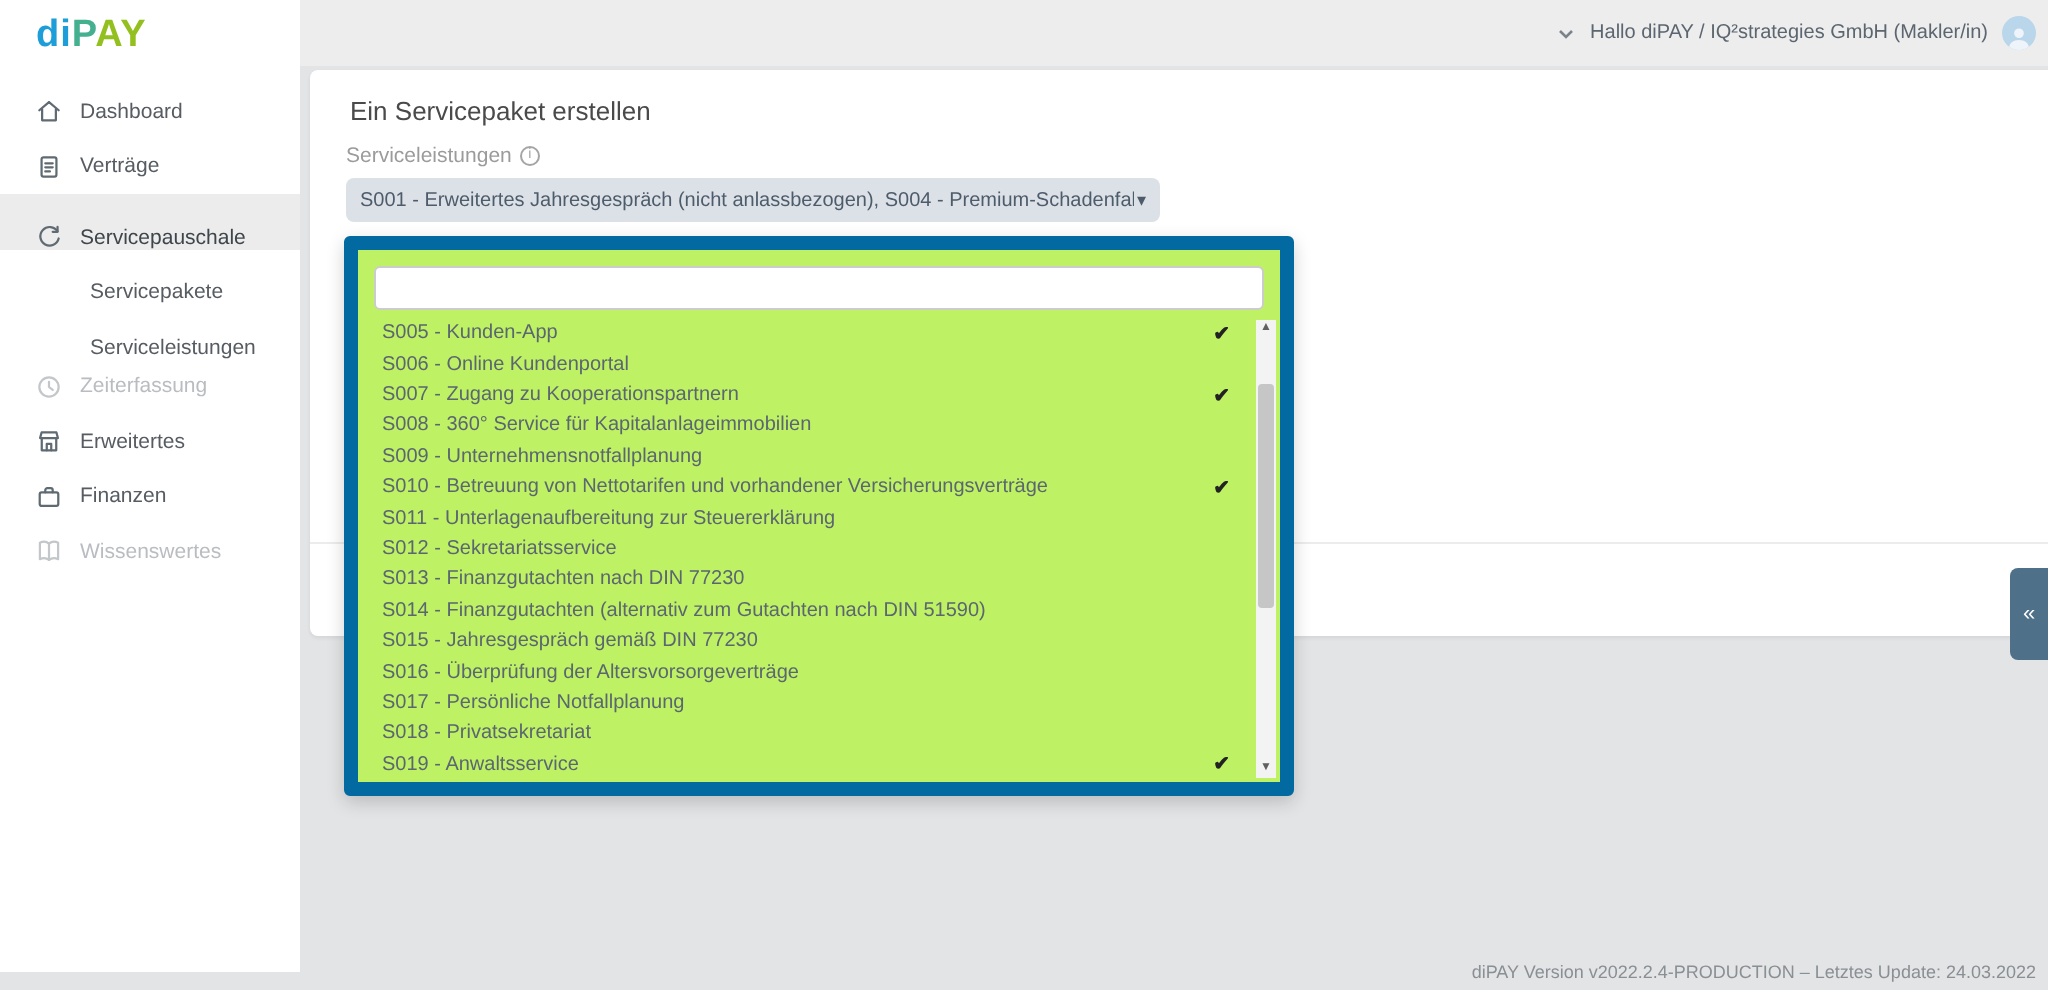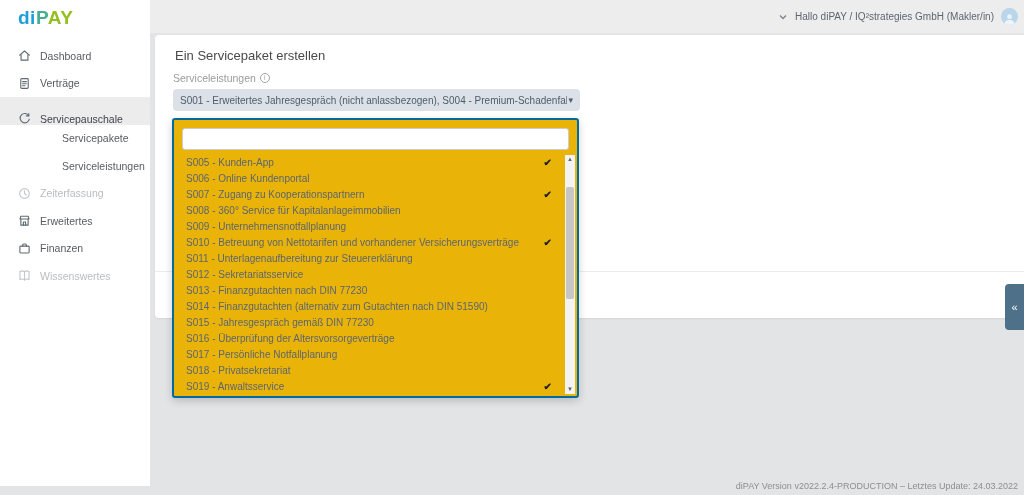--- a/index.html
+++ b/index.html
@@ -37,21 +37,21 @@
   .logo .l-di { color:#1d9ed9; }
   .logo .l-p  { color:#45b08f; }
   .logo .l-ay { color:#93c01f; }
   .nav { position:absolute; left:0; top:42px; right:0; }
   .nav-item {
     height:27.5px; display:flex; align-items:center; gap:9px;
     padding-left:18px; font-size:10.5px; color:#565c62; cursor:pointer;
   }
   .nav-item svg { flex:0 0 auto; stroke:#5f6a72; }
   .nav-item.active { background:#ececec; color:#3e454b;align-items:flex-end; }
-  .nav-item.sub { padding-left:62px; }
+  .nav-item.sub { padding-left:45px;align-items:flex-end; }
   .nav-item.disabled { color:#b9bdc1; }
   .nav-item.disabled svg { stroke:#c3c7ca; }
 
   
   .card {
     position:absolute; left:155px; top:35px; width:1004px; height:283px;
     background:#ffffff; border-radius:4px;
     box-shadow:0 1px 2px rgba(0,0,0,.07);
     z-index:1;
   }
@@ -76,22 +76,22 @@
   .divider { position:absolute; left:0; right:0; top:236px; border-top:1px solid #ececec; }
   .create-btn {
     position:absolute; right:5px; top:252px; height:22px;
     background:#a16207; border:none; border-radius:3px; cursor:pointer;
     color:#fff; font-size:10px; font-family:"Liberation Sans",sans-serif;
     display:flex; align-items:center; gap:5px; padding:0 10px;
   }
 
   
   .panel {
-    position:absolute; left:172px; top:118px; width:407px; height:280px;
-    background:#eab308; border:2px solid #0369a1; border-radius:3px;
+    position:absolute; left:172px; top:118px; width:475px; height:280px;
+    background:#bef264; border:7px solid #0369a1; border-radius:3px;
     box-shadow:0 3px 9px rgba(0,0,0,.18); z-index:10;
   }
   .search {
     display:block; margin:8px 8px 3px 8px; width:calc(100% - 16px); height:22px;
     border:1px solid #cccccc; border-radius:3px; outline:none;
     font-size:10px; padding:0 6px; font-family:"Liberation Sans",sans-serif;
   }
   .options {
     position:absolute; left:0; top:34px; right:13px; bottom:1px;
     display:flex; flex-direction:column;

